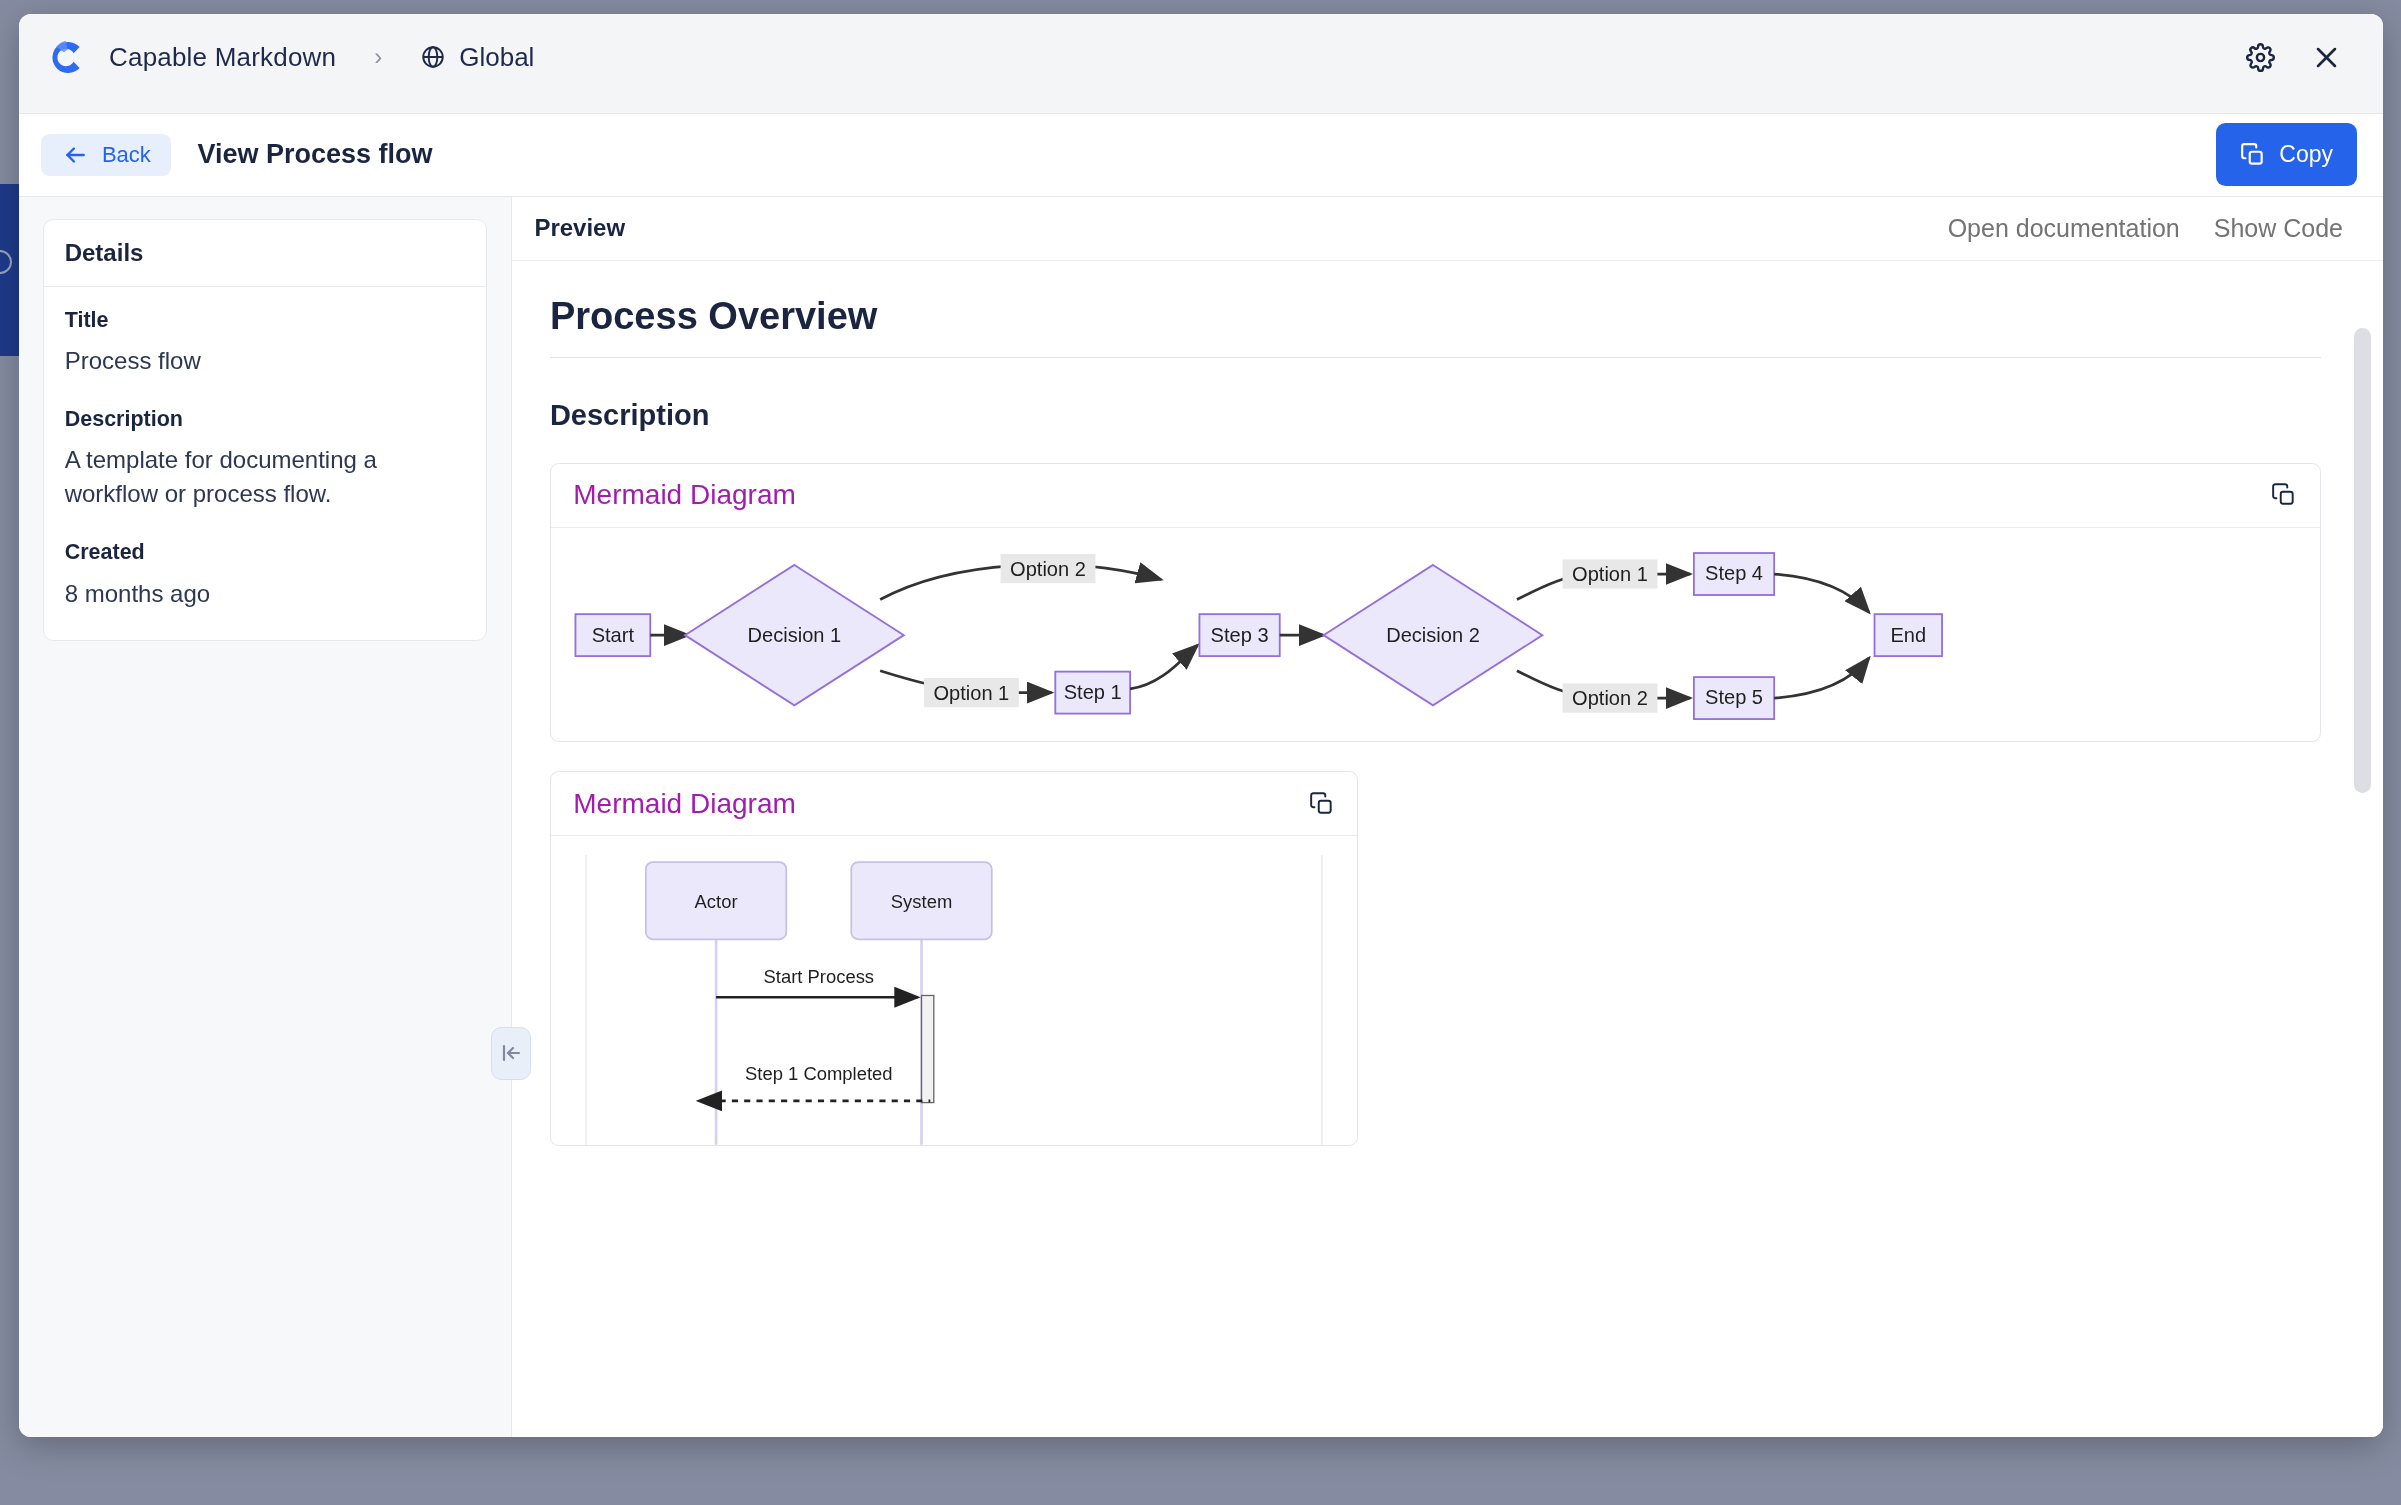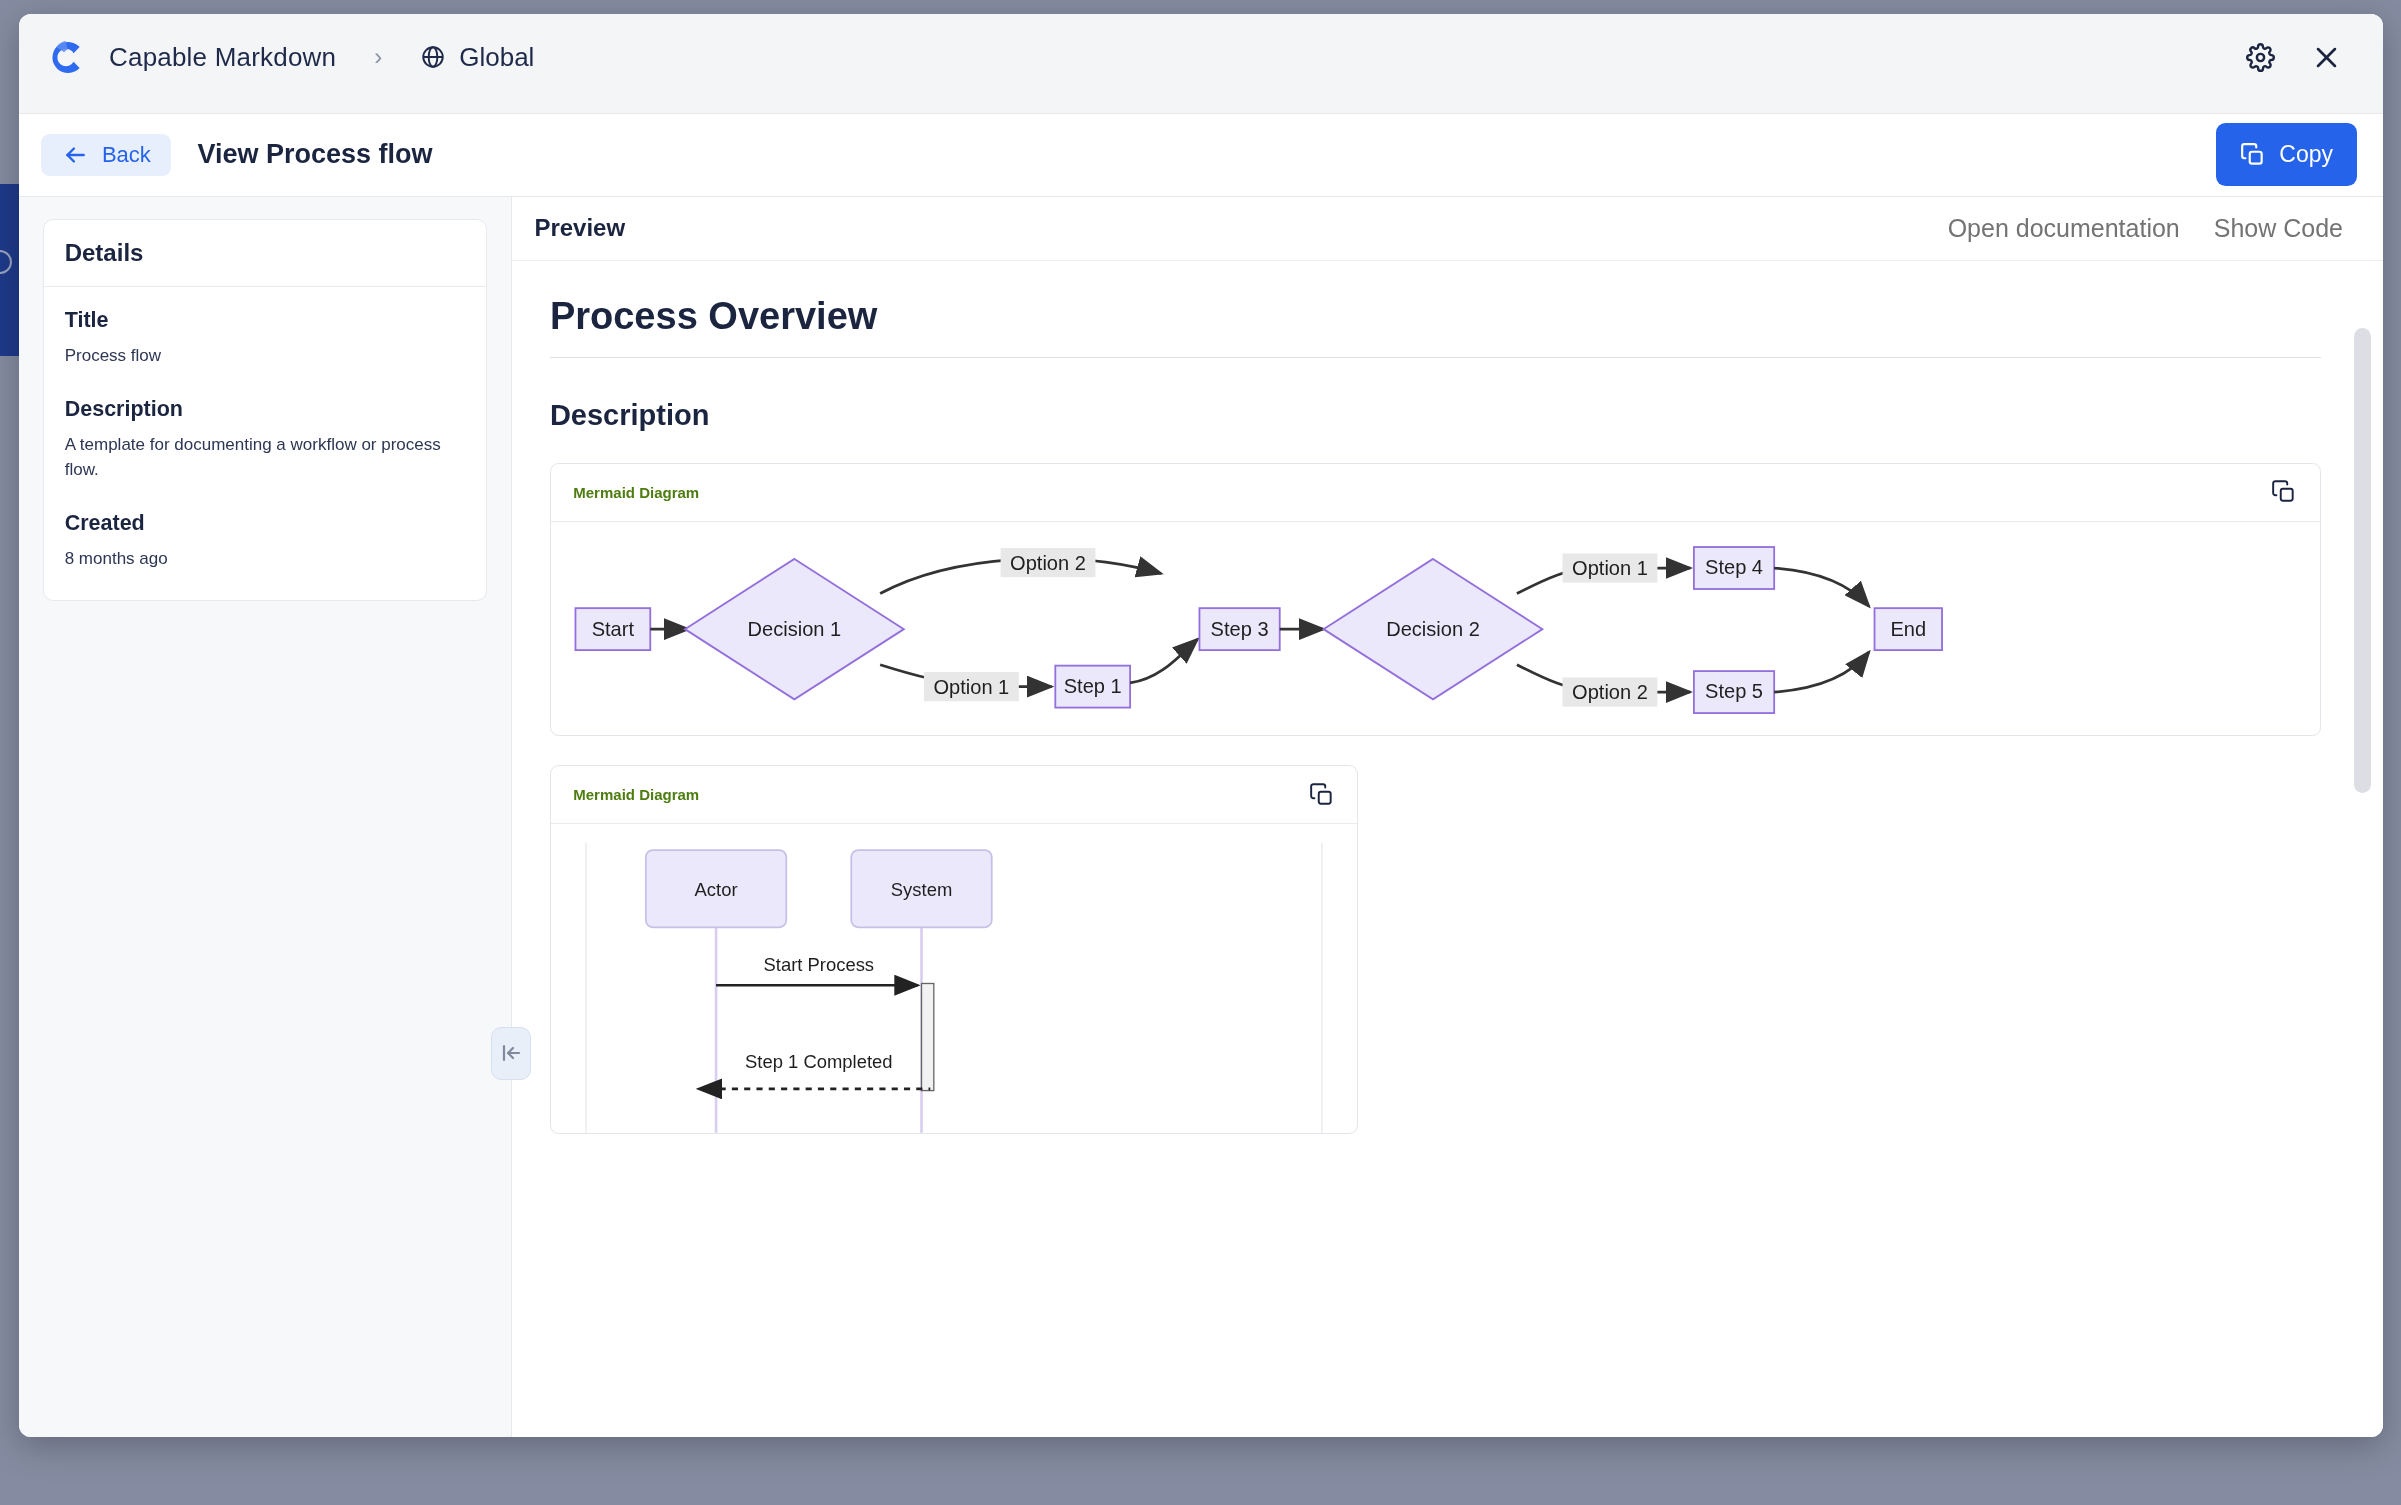--- a/index.html
+++ b/index.html
@@ -83,21 +83,21 @@
   }
   .details-card {
     background: #fff; border: 0.9px solid #e6e8ec; border-radius: 10.3px; overflow: hidden;
   }
   .details-head {
     padding: 19px 20.7px; border-bottom: 0.9px solid #e9ebef;
     font-size: 24px; font-weight: 700; color: #1b2540;
   }
   .details-body { padding: 20.7px 20.7px 26px; }
   .dl-label { font-size: 21.5px; font-weight: 700; color: #1b2540; margin-bottom: 11.2px; }
-  .dl-value { font-size: 17px; color: #2d3753; line-height: 1.42; margin-bottom: 29px; }
+  .dl-value { font-size: 24px; color: #2d3753; line-height: 1.42; margin-bottom: 29px; }
   .dl-value.last { margin-bottom: 3.4px; }
 
   
   .collapse-handle {
     position: absolute; left: 472px; top: 830px;
     width: 40px; height: 53px; border-radius: 10.3px;
     background: #e9eff9; border: 0.9px solid #d6dfee;
     display: flex; align-items: center; justify-content: center;
     color: #808a9c; cursor: pointer; z-index: 5;
   }
@@ -123,21 +123,21 @@
   h2.doc-h2 { font-size: 29px; font-weight: 700; color: #1b2540; margin-bottom: 31px; }
   p.doc-p { font-size: 25px; color: #2d3753; margin-bottom: 43px; }
   p.doc-p.tight { margin-bottom: 29px; }
 
   
   .mcard { border: 0.9px solid #e2e5ea; border-radius: 8.6px; overflow: hidden; margin-bottom: 29px; }
   .mcard-head {
     display: flex; align-items: center; justify-content: space-between;
     padding: 15.5px 22.4px; border-bottom: 0.9px solid #e9ebef;
   }
-  .mcard-title { font-size: 15px; color: #4d7c0f; font-weight: bold; }
+  .mcard-title { font-size: 28px; color: #a21caf; }
   .mcard-copy { color: #1b2540; cursor: pointer; display: flex; }
   .mcard-body { padding: 15.5px 8.6px; }
 
   
   .scrollbar {
     position: absolute; right: 12px; top: 67px;
     width: 17px; height: 1292px;
   }
   .scroll-thumb {
     position: absolute; left: 0; top: 0; width: 17px; height: 465px;

